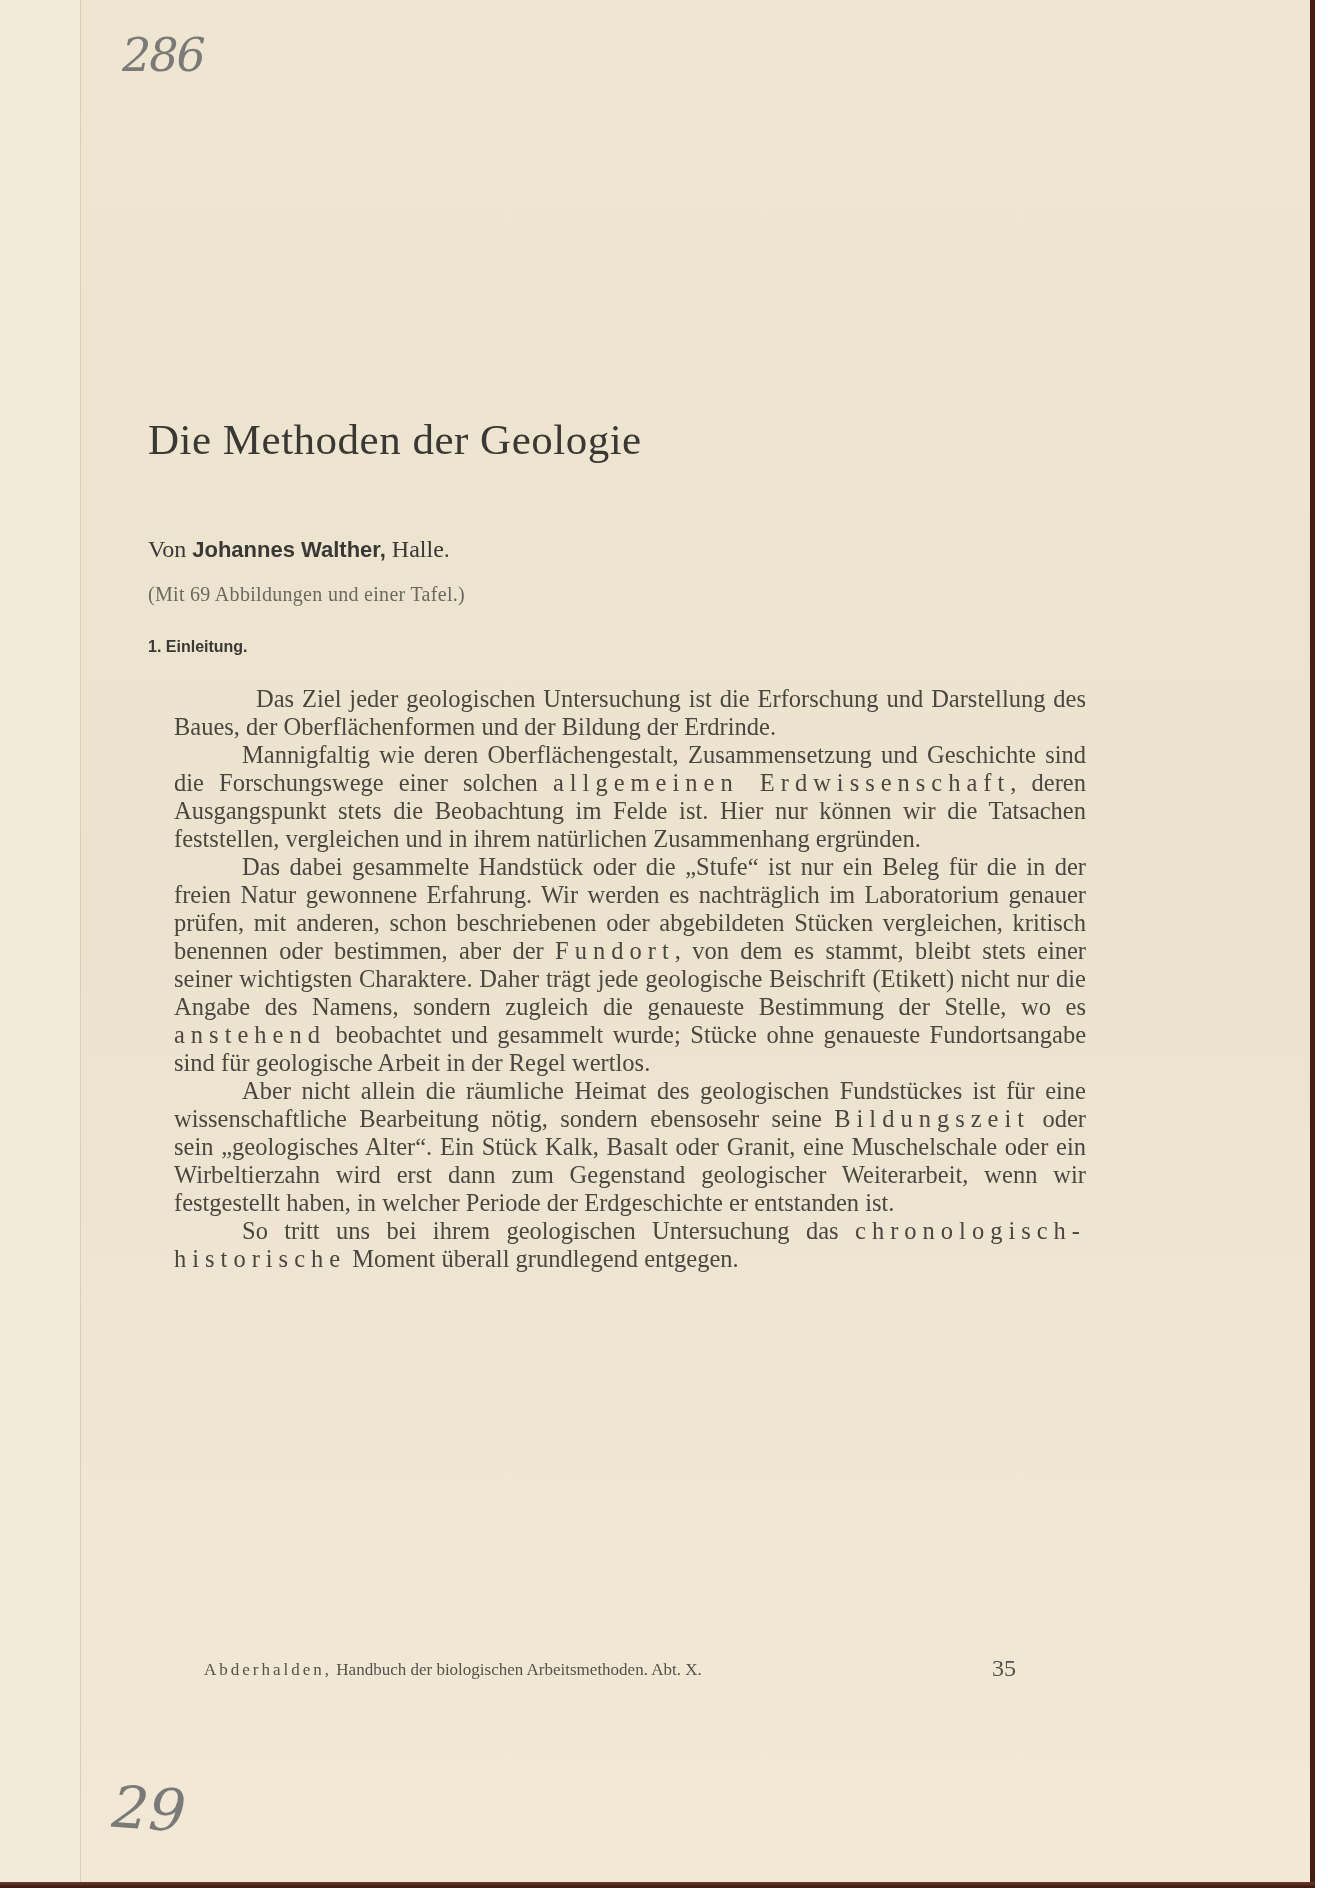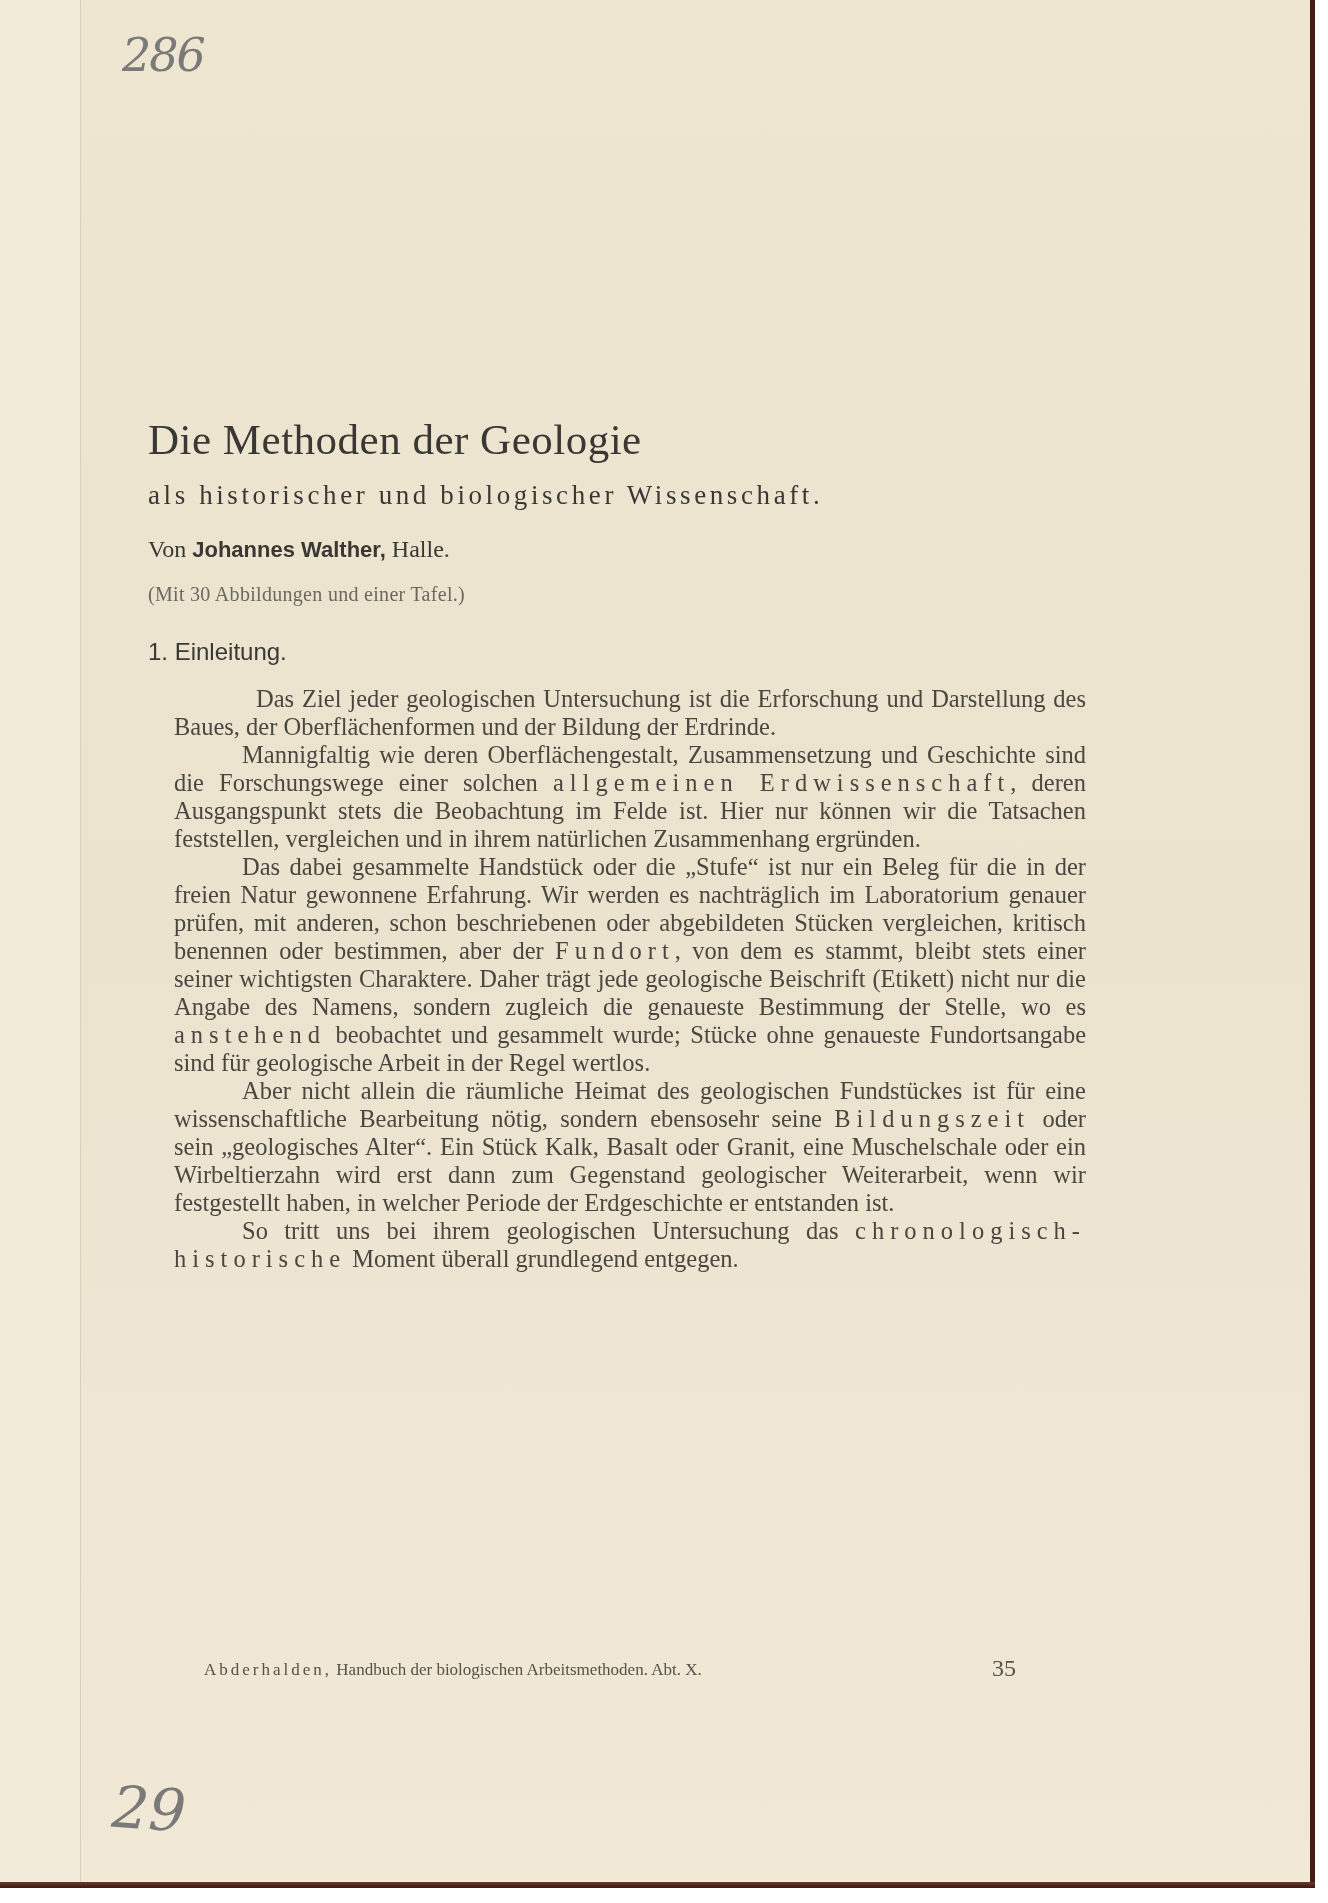--- a/index.html
+++ b/index.html
@@ -35,21 +35,21 @@
     position:absolute; left:103px; top:128px;
     font-family:"DejaVu Sans",sans-serif; font-size:44px; font-weight:normal;
     color:#9cd1ae; letter-spacing:-1px; opacity:.9;
   }
   .center { position:absolute; left:148px; width:940px; text-align:left; color:#3a3834; }
   .title { top:415px; font-size:43px; letter-spacing:.5px; }
   .subtitle { top:480px; font-size:27px; letter-spacing:3.6px; }
   .author { top:536px; font-size:24px; }
   .author b { font-family:"Liberation Sans","DejaVu Sans",sans-serif; font-weight:bold; font-size:22px; }
   .illus { top:583px; font-size:20px; color:#6b6860; letter-spacing:.3px; }
-  .heading { top:638px; font-size:24px; font-family:"Liberation Sans","DejaVu Sans",sans-serif; font-weight:normal; }
+  .heading { top:638px; font-size:16px; font-family:"Liberation Sans","DejaVu Sans",sans-serif; font-weight:bold; }
   .body {
     position:absolute; left:174px; top:685px; width:912px;
     font-size:24.5px; line-height:28px; color:#4a4740;
     text-align:justify;
   }
   .body p { margin:0; text-indent:68px; }
   .body p.first { text-indent:82px; }
   .sp { letter-spacing:6px; }
   .footer {
     position:absolute; left:204px; top:1660px; font-size:17px; color:#55524a;
@@ -59,27 +59,26 @@
 </style>
 </head>
 <body>
 
 <div class="page">
   <div class="left-strip"></div>
 
   <div class="handwritten hw-top">286</div>
 
   <div class="center title">Die Methoden der Geologie</div>
-  <div class="center subtitle">als historischer und biologischer Wissenschaft.</div>
   <div class="center author">
     <span>Von</span>
     <b>Johannes Walther,</b>
     <span>Halle.</span>
   </div>
-  <div class="center illus">(Mit 30 Abbildungen und einer Tafel.)</div>
+  <div class="center illus">(Mit 69 Abbildungen und einer Tafel.)</div>
   <div class="center heading">1. Einleitung.</div>
 
   <div class="body">
     <p class="first">Das Ziel jeder geologischen Untersuchung ist die Erforschung und Darstellung des Baues, der Oberflächenformen und der Bildung der Erdrinde.</p>
     <p><span>Mannigfaltig wie deren Oberflächengestalt, Zusammensetzung und Geschichte sind die Forschungswege einer solchen</span> <span class="sp">allgemeinen Erdwissenschaft</span><span>, deren Ausgangspunkt stets die Beobachtung im Felde ist. Hier nur können wir die Tatsachen feststellen, vergleichen und in ihrem natürlichen Zusammenhang ergründen.</span></p>
     <p><span>Das dabei gesammelte Handstück oder die „Stufe“ ist nur ein Beleg für die in der freien Natur gewonnene Erfahrung. Wir werden es nachträglich im Laboratorium genauer prüfen, mit anderen, schon beschriebenen oder abgebildeten Stücken vergleichen, kritisch benennen oder bestimmen, aber der</span> <span class="sp">Fundort</span><span>, von dem es stammt, bleibt stets einer seiner wichtigsten Charaktere. Daher trägt jede geologische Beischrift (Etikett) nicht nur die Angabe des Namens, sondern zugleich die genaueste Bestimmung der Stelle, wo es</span> <span class="sp">anstehend</span> <span>beobachtet und gesammelt wurde; Stücke ohne genaueste Fundortsangabe sind für geologische Arbeit in der Regel wertlos.</span></p>
     <p><span>Aber nicht allein die räumliche Heimat des geologischen Fundstückes ist für eine wissenschaftliche Bearbeitung nötig, sondern ebensosehr seine</span> <span class="sp">Bildungszeit</span> <span>oder sein „geologisches Alter“. Ein Stück Kalk, Basalt oder Granit, eine Muschelschale oder ein Wirbeltierzahn wird erst dann zum Gegenstand geologischer Weiterarbeit, wenn wir festgestellt haben, in welcher Periode der Erdgeschichte er entstanden ist.</span></p>
     <p><span>So tritt uns bei ihrem geologischen Untersuchung das</span> <span class="sp">chronologisch-historische</span> <span>Moment überall grundlegend entgegen.</span></p>
   </div>
 

